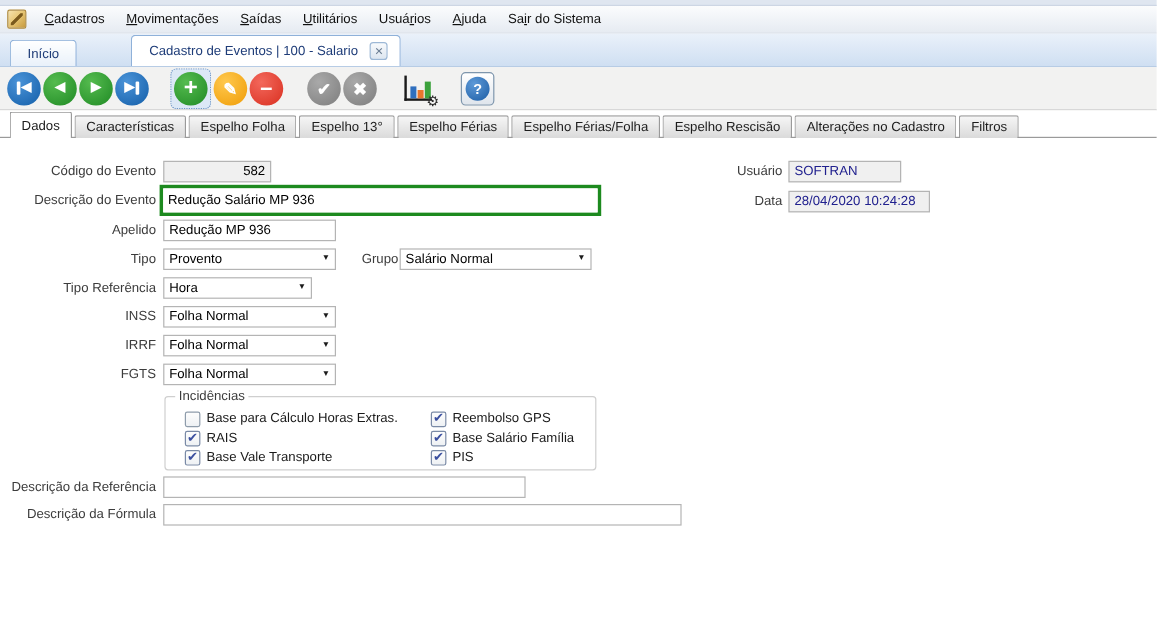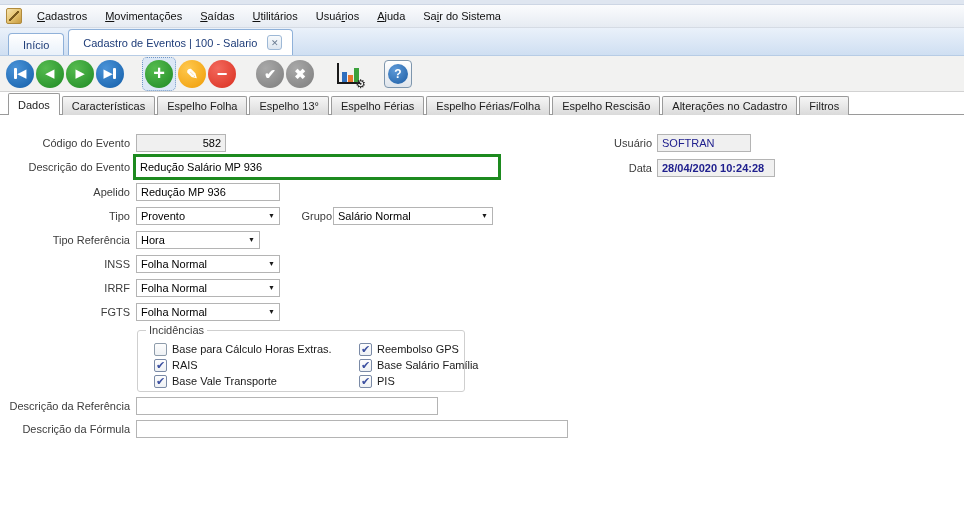--- a/index.html
+++ b/index.html
@@ -29,20 +29,21 @@
   .menu-item {
     padding:3px 9px; color:#101010; cursor:default; white-space:nowrap;
   }
   .menu-item .mn { text-decoration:underline; }
 
   
   .doc-tab-row {
     height:28px; background:linear-gradient(#eaf1fa,#cfdff2);
     display:flex; align-items:flex-end; padding-left:8px;
     border-bottom:1px solid #b7cce5;
+    gap:41px;
   }
   .doc-tab {
     display:flex; align-items:center; white-space:nowrap;
     color:#1e3c78; border:1px solid #8fb1d9; border-bottom:none;
     border-radius:4px 4px 0 0; background:linear-gradient(#ffffff,#e9f1fa);
     padding:0 14px; height:22px; margin-right:4px; cursor:default;
   }
   .doc-tab.active { height:26px; background:#ffffff; padding:0 10px 0 14px; }
   .tab-close {
     width:15px; height:15px; margin-left:10px; border:1px solid #9db8d6;
@@ -304,21 +305,21 @@
     <span>Folha Normal</span>
       <span class="arrow">▼</span>
   </div>
 
   <div class="flabel" style="left:0;width:130px;top:188px;">FGTS</div>
   <div class="dropdown" style="left:136px;width:144px;top:188px;">
     <span>Folha Normal</span>
       <span class="arrow">▼</span>
   </div>
 
-  <div class="groupbox" style="left:137px;width:328px;top:215px;height:62px;">
+  <div class="groupbox" style="left:137px;width:360px;top:215px;height:62px;">
     <div class="legend">Incidências</div>
     <div class="cbrow" style="left:16px;top:11px;">
       <span class="cbox">
           <span>✔</span>
         </span>
       <span class="cblabel">Base para Cálculo Horas Extras.</span>
     </div>
     <div class="cbrow checked" style="left:16px;top:27px;">
       <span class="cbox">
           <span>✔</span>
@@ -354,15 +355,15 @@
   <div class="flabel" style="left:0;width:130px;top:282px;">Descrição da Referência</div>
   <input class="field" style="left: 136px; width: 302px; top: 282px;" value="">
 
   <div class="flabel" style="left:0;width:130px;top:305px;">Descrição da Fórmula</div>
   <input class="field" style="left: 136px; width: 432px; top: 305px;" value="">
 
   <div class="flabel" style="left:560px;width:92px;top:19px;">Usuário</div>
   <div class="readonly navy" style="left:657px;width:94px;top:19px;">SOFTRAN</div>
 
   <div class="flabel" style="left:560px;width:92px;top:44px;">Data</div>
-  <div class="readonly navy" style="left:657px;width:118px;top:44px;font-weight:bold;">28/04/2020 10:24:28</div>
+  <div class="readonly navy" style="left:657px;width:118px;top:44px;">28/04/2020 10:24:28</div>
 
 </div>
 
 </body></html>

